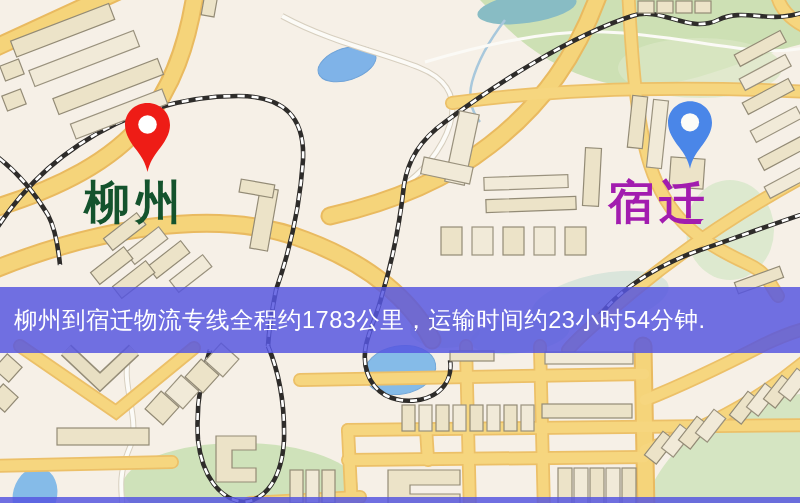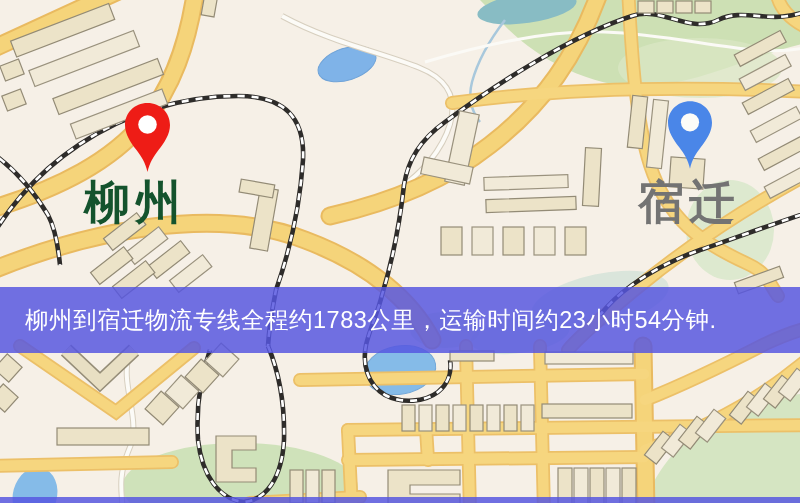--- a/index.html
+++ b/index.html
@@ -9,25 +9,25 @@
   }
   .stage svg.base{position:absolute;left:0;top:0;}
   .pin{position:absolute;}
   .pin-origin{left:125px;top:103px;width:45px;height:69px;}
   .pin-dest{left:668px;top:100px;width:44px;height:70px;}
   .city-label{
     position:absolute;font-family:"Liberation Serif",serif;font-weight:bold;
     font-size:46px;line-height:1;letter-spacing:5px;white-space:nowrap;
   }
   .label-origin{left:84px;top:180px;color:#14532d;}
-  .label-dest{left:638px;top:180px;color:#737373;}
+  .label-dest{left:608px;top:180px;color:#a21caf;}
   .banner{
     position:absolute;left:0;top:287px;width:800px;height:66px;
     background:rgba(86,86,224,0.84);color:#ffffff;
-    font-size:23.5px;line-height:66px;padding-left:25px;box-sizing:border-box;
+    font-size:23.5px;line-height:66px;padding-left:14px;box-sizing:border-box;
     white-space:nowrap;letter-spacing:0.5px;
   }
   .bottom-strip{
     position:absolute;left:0;top:497px;width:800px;height:6px;
     background:rgba(86,86,224,0.84);
   }
   
   .rcM{stroke:#e9ba60;stroke-width:19;fill:none;stroke-linecap:round;}
   .rfM{stroke:#f5d47a;stroke-width:15;fill:none;stroke-linecap:round;}
   .rcm{stroke:#ecc068;stroke-width:14;fill:none;stroke-linecap:round;}

